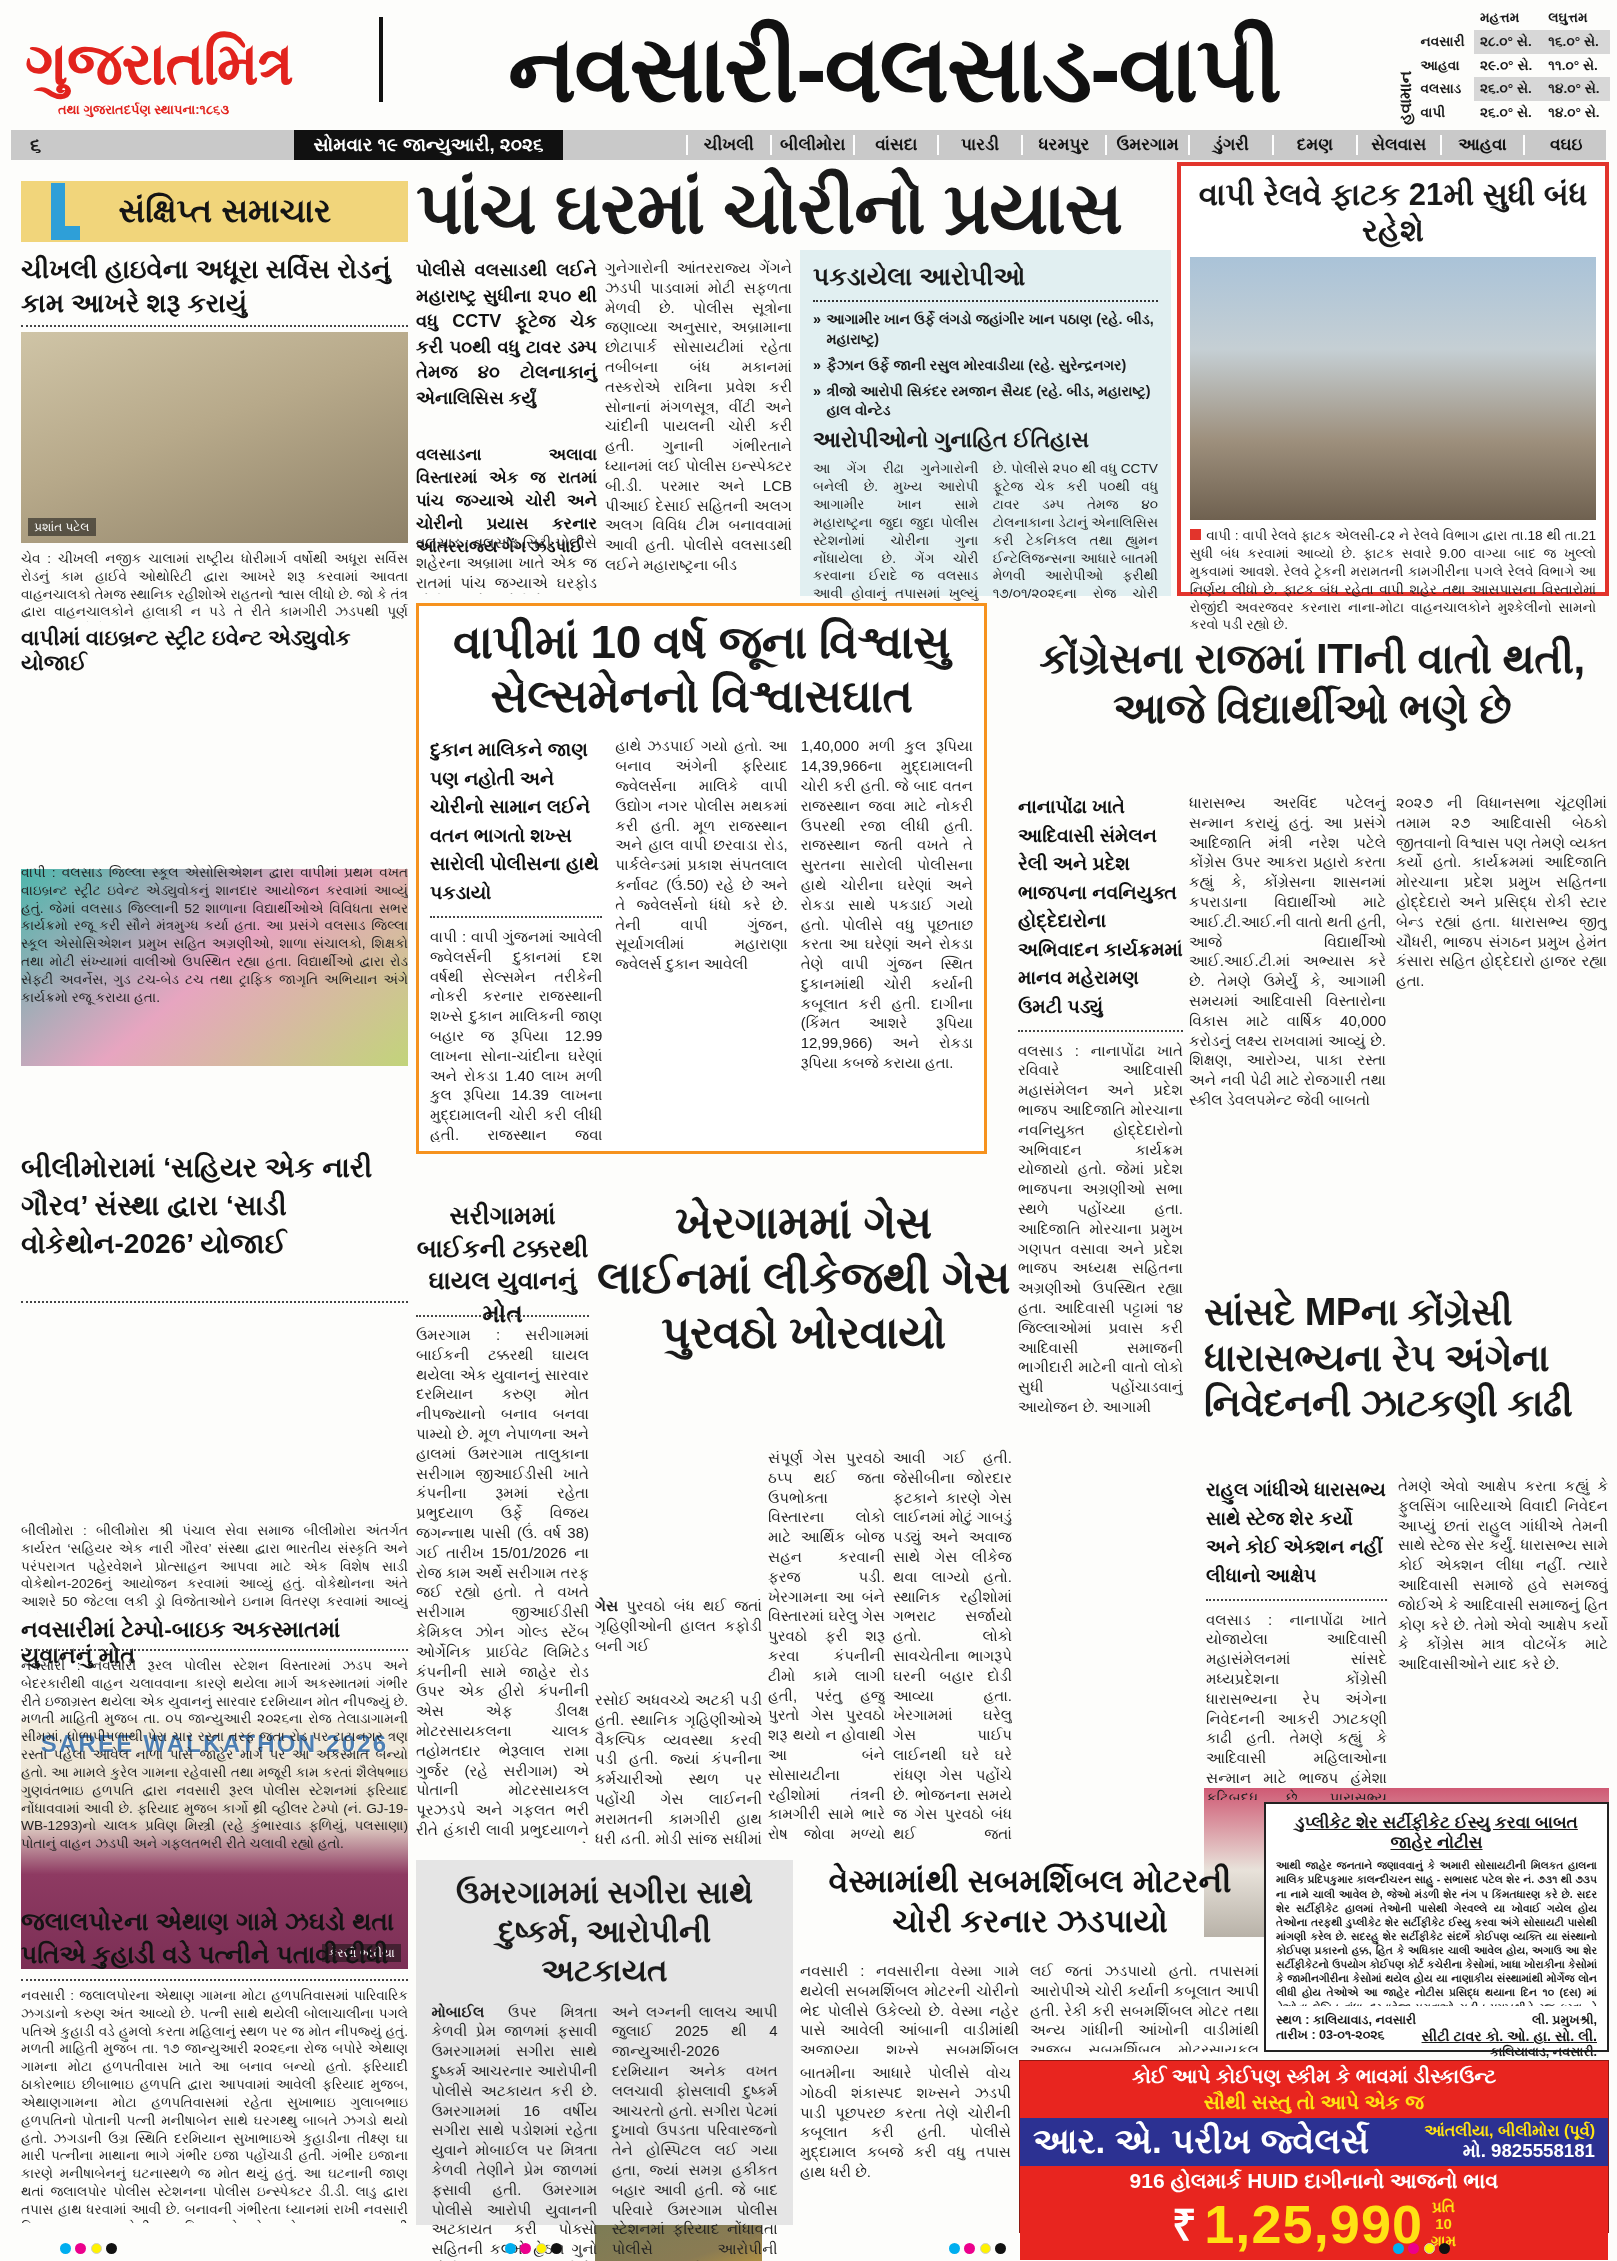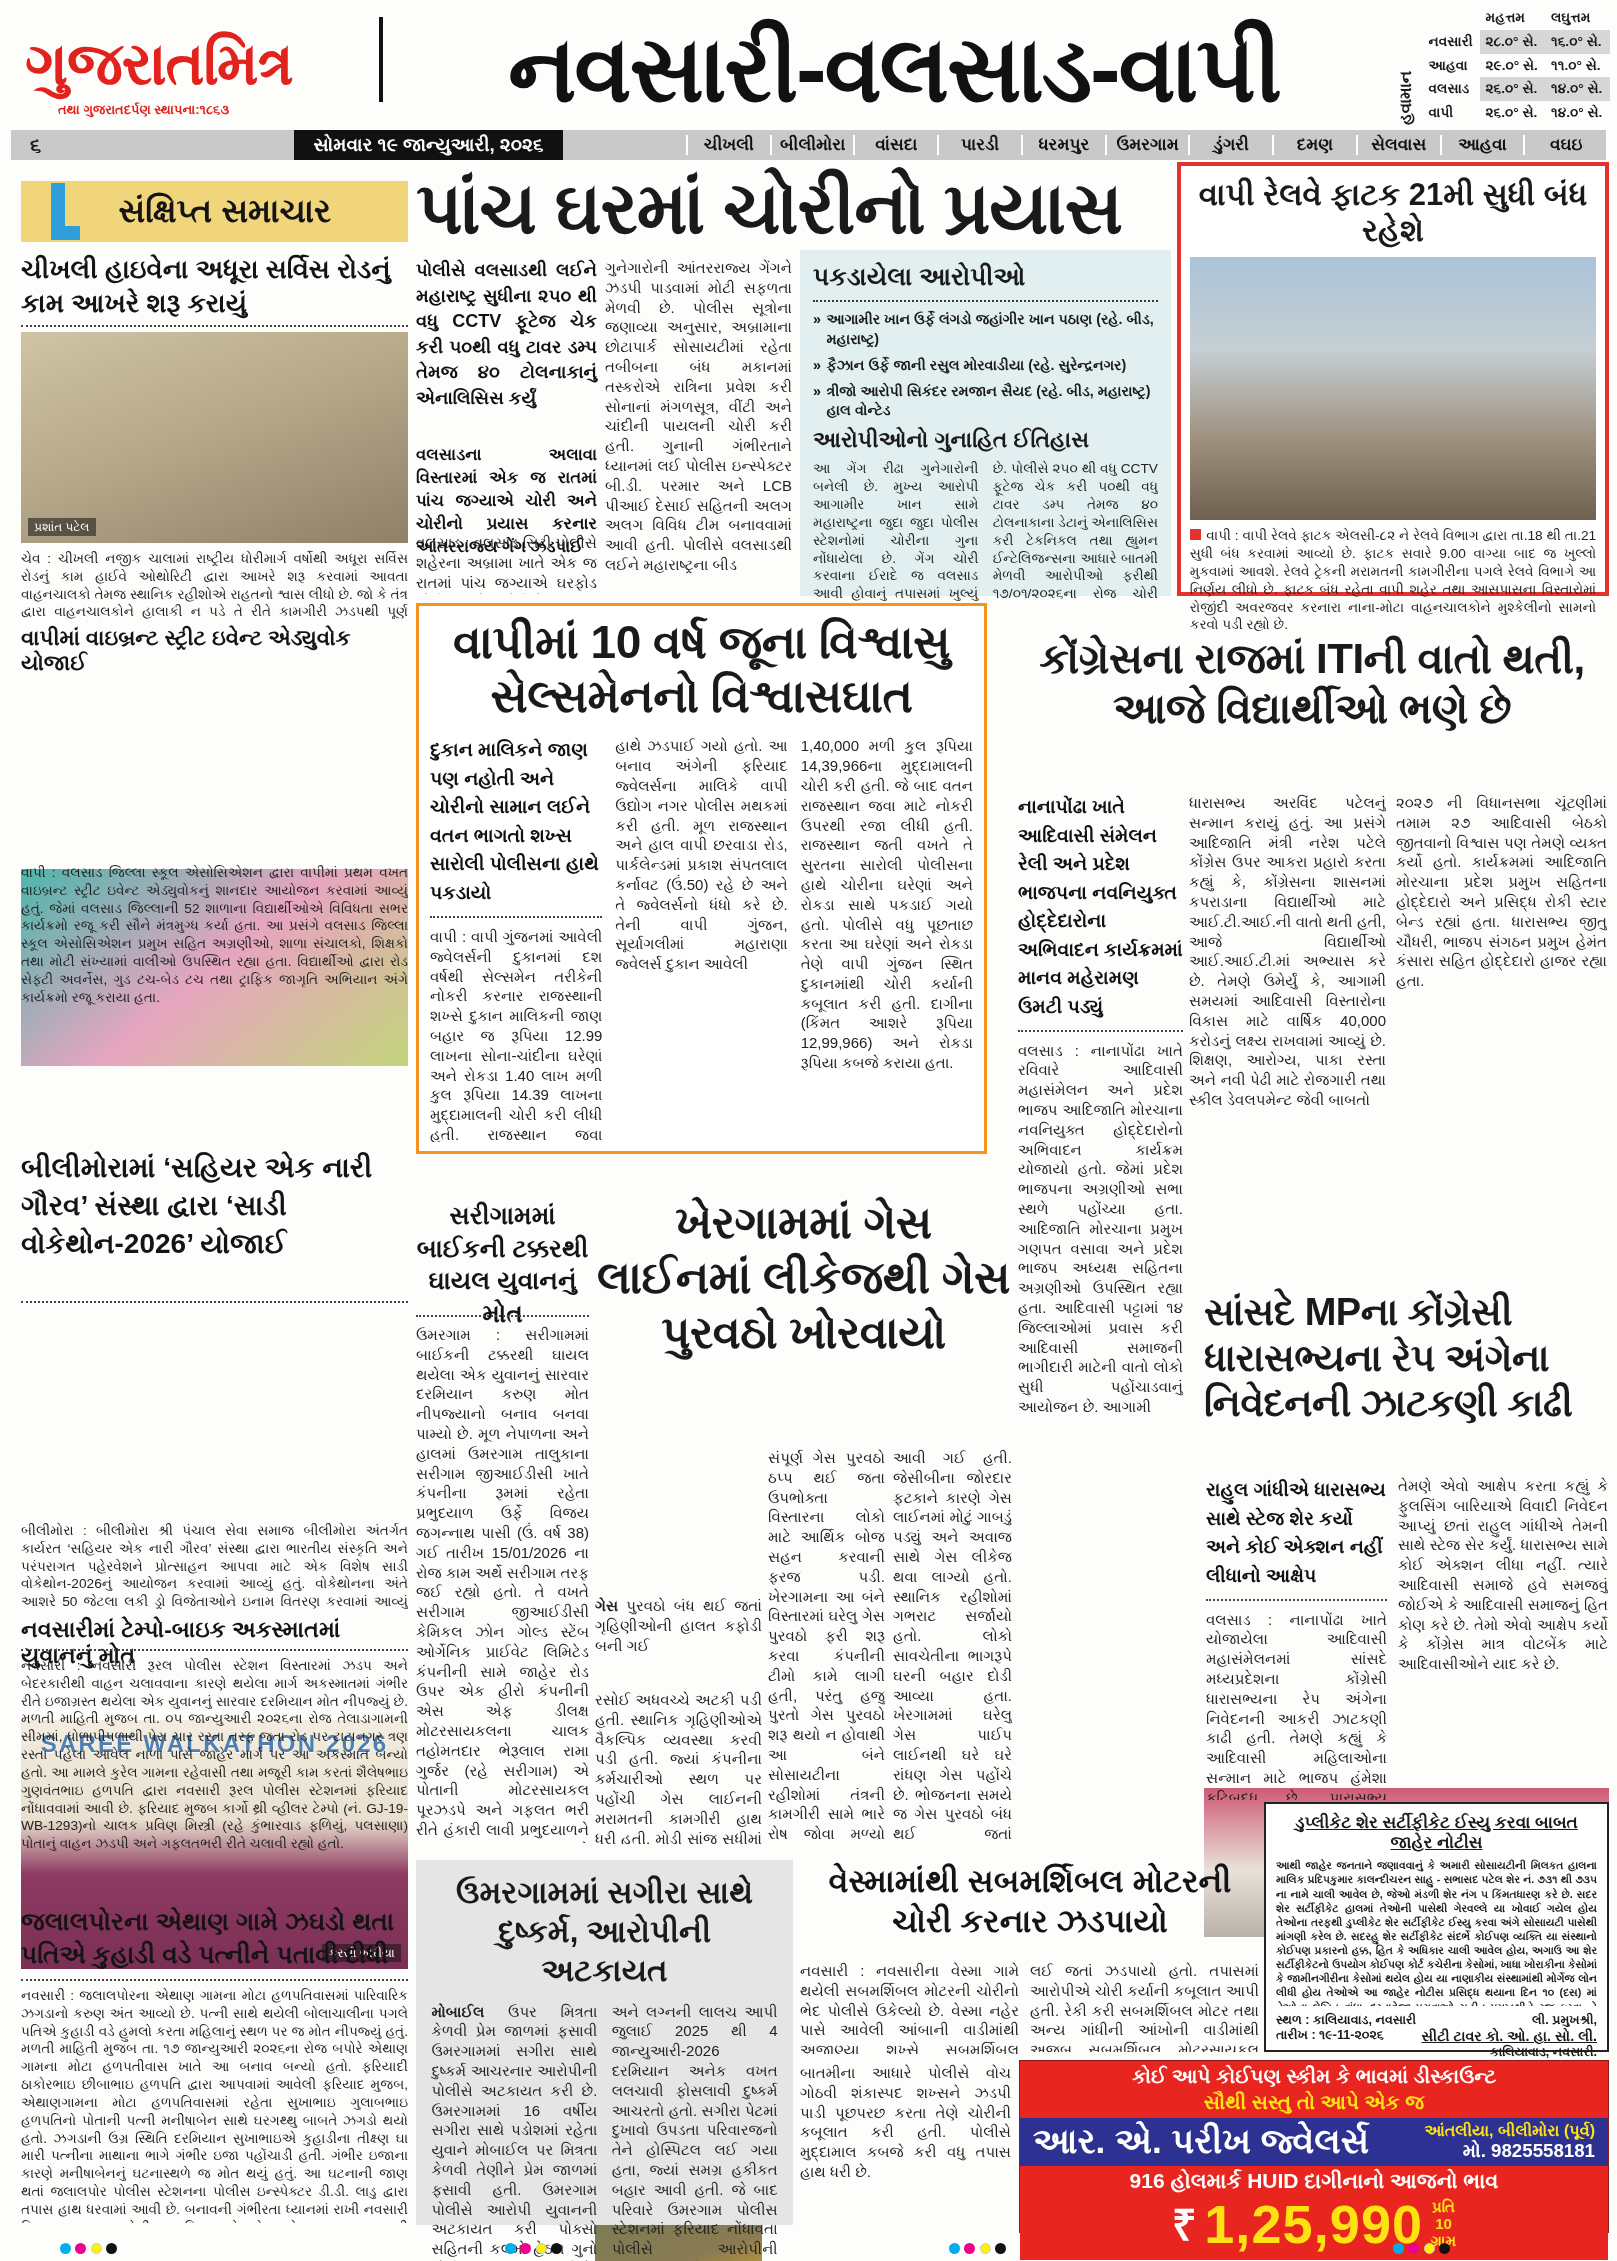--- a/index.html
+++ b/index.html
@@ -11,21 +11,21 @@
   .body-txt { font-size:15px; line-height:1.32; color:#222; overflow:hidden; }
   .body-sm { font-size:13.7px; line-height:1.3; color:#222; overflow:hidden; }
   .dotted { border-top:2.2px dotted #444; }
   .headline { font-weight:800; color:#141414; }
   
   .logo-title { font-size:59px; font-weight:800; color:#e2231d; letter-spacing:-1.1px; }
   .logo-tag { font-size:13px; color:#e2231d; font-weight:700; margin-top:3.3px; margin-left:33px; }
   .edition-title { font-size:92px; font-weight:800; color:#111; letter-spacing:-2.2px; white-space:nowrap; }
   .mast-divider { width:3.8px; background:#111; }
   .weather { font-size:13.7px; }
-  .weather table { border-collapse:collapse;margin-left:8px; }
+  .weather table { border-collapse:collapse; }
   .weather td, .weather th { padding:1.6px 5.5px; text-align:left; font-weight:700; white-space:nowrap; }
   .weather .shade { background:#d7d7d7; }
   .weather-label { writing-mode:vertical-rl; transform:rotate(180deg); font-weight:800; font-size:16.5px; }
   
   .dateband { background:#c9c9c9; height:30px; }
   .dateblack { background:#111; color:#fff; font-weight:800; font-size:18.7px; display:flex; align-items:center; justify-content:center; }
   .cities { display:flex; height:30px; align-items:center; }
   .city { flex:1; display:flex; align-items:center; justify-content:center; font-weight:800; font-size:17px; color:#111; border-left:2.2px solid #fff; white-space:nowrap; padding:0 5.5px; }
   
   .brief-head { background:#f1d57b; display:flex; align-items:center; }
@@ -273,21 +273,21 @@
   <div class="abs body-txt jt" style="left:800px; top:1961px; width:219px; height:93px;">નવસારી : નવસારીના વેસ્મા ગામે થયેલી સબમર્શિબલ મોટરની ચોરીનો ભેદ પોલીસે ઉકેલ્યો છે. વેસ્મા નહેર પાસે આવેલી આંબાની વાડીમાંથી અજાણ્યા શખ્સે સબમર્શિબલ મોટરની ચોરી કરી હતી. આ અંગે વાડી માલિકે જલાલપોર પોલીસ સ્ટેશનમાં ફરિયાદ નોંધાવી હતી.</div>
   <div class="abs body-txt jt" style="left:1030px; top:1961px; width:229px; height:91px;">લઈ જતાં ઝડપાયો હતો. તપાસમાં આરોપીએ ચોરી કર્યાની કબૂલાત આપી હતી. રેકી કરી સબમર્શિબલ મોટર તથા અન્ય ગાંધીની આંખોની વાડીમાંથી અજબ સબમર્શિબલ મોટરસાયકલ ચોરી કરી હતી. પોલીસે આરોપી સામે કાર્યવાહી હાથ ધરી હોવાનું જણાવાયું છે.</div>
   <div class="abs body-txt jt" style="left:800px; top:2063px; width:211px; height:159px;">બાતમીના આધારે પોલીસે વોચ ગોઠવી શંકાસ્પદ શખ્સને ઝડપી પાડી પૂછપરછ કરતા તેણે ચોરીની કબૂલાત કરી હતી. પોલીસે મુદ્દામાલ કબજે કરી વધુ તપાસ હાથ ધરી છે.</div>
 
   <div class="abs notice" style="left:1264px; top:1802px; width:345px; height:250px;">
     <h3>ડુપ્લીકેટ શેર સર્ટીફીકેટ ઈસ્યુ કરવા બાબત જાહેર નોટીસ</h3>
     <div class="ntxt" style="height:148px;">આથી જાહેર જનતાને જણાવવાનું કે અમારી સોસાયટીની મિલકત હાલના માલિક પ્રદિપકુમાર કાલન્દીચરન સાહુ - સભાસદ પટેલ શેર નં. ૭૩૧ થી ૭૩૫ ના નામે ચાલી આવેલ છે, જેઓ મંડળી શેર નંગ ૫ કિંમતધારણ કરે છે. સદર શેર સર્ટીફીકેટ હાલમાં તેઓની પાસેથી ગેરવલ્લે યા ખોવાઈ ગયેલ હોય તેઓના તરફથી ડુપ્લીકેટ શેર સર્ટીફીકેટ ઈસ્યુ કરવા અંગે સોસાયટી પાસેથી માંગણી કરેલ છે. સદરહુ શેર સર્ટીફીકેટ સંદર્ભે કોઈપણ વ્યક્તિ યા સંસ્થાનો કોઈપણ પ્રકારનો હક્ક, હિત કે અધિકાર ચાલી આવેલ હોય, અગાઉ આ શેર સર્ટીફીકેટનો ઉપયોગ કોઈપણ કોર્ટ કચેરીના કેસોમાં, ખાધા ખોરાકીના કેસોમાં કે જામીનગીરીના કેસોમાં થયેલ હોય યા નાણાકીય સંસ્થામાંથી મોર્ગેજ લોન લીધી હોય તેઓએ આ જાહેર નોટીસ પ્રસિદ્ધ થયાના દિન ૧૦ (દસ) માં તેઓના લેખિત વાંધા, દસ્તાવેજી પુરાવાઓ સહીત પ્રમુખશ્રીને રજુ કરવા. તે દરમ્યાન કોઈના કોઈપણ પ્રકારના વિરોધ નોંધાવવામાં નહીં આવે તો, મુદત વિત્યા બાદથી ડુપ્લીકેટ શેર સર્ટીફીકેટ ઈસ્યુ કરવામાં આવશે. ત્યારબાદ કોઈની કોઈપણ તકરાર ચાલશે નહીં. જેની જાહેર જનતાએ નોંધ લેવી.</div>
     <div class="notice-foot">
       <div>
         <div>સ્થળ : કાલિયાવાડ, નવસારી</div>
-        <div>તારીખ : ૧૯-11-૨૦૨૬</div>
+        <div>તારીખ : 03-૦૧-૨૦૨૬</div>
       </div>
       <div style="text-align:right;">
         <div>લી. પ્રમુખશ્રી,</div>
         <div class="sig-main">સીટી ટાવર કો. ઓ. હા. સો. લી.</div>
         <div>કાલિયાવાડ, નવસારી.</div>
       </div>
     </div>
   </div>
 
   <div class="abs ad" style="left:1019px; top:2060px; width:590px; height:173px;">

